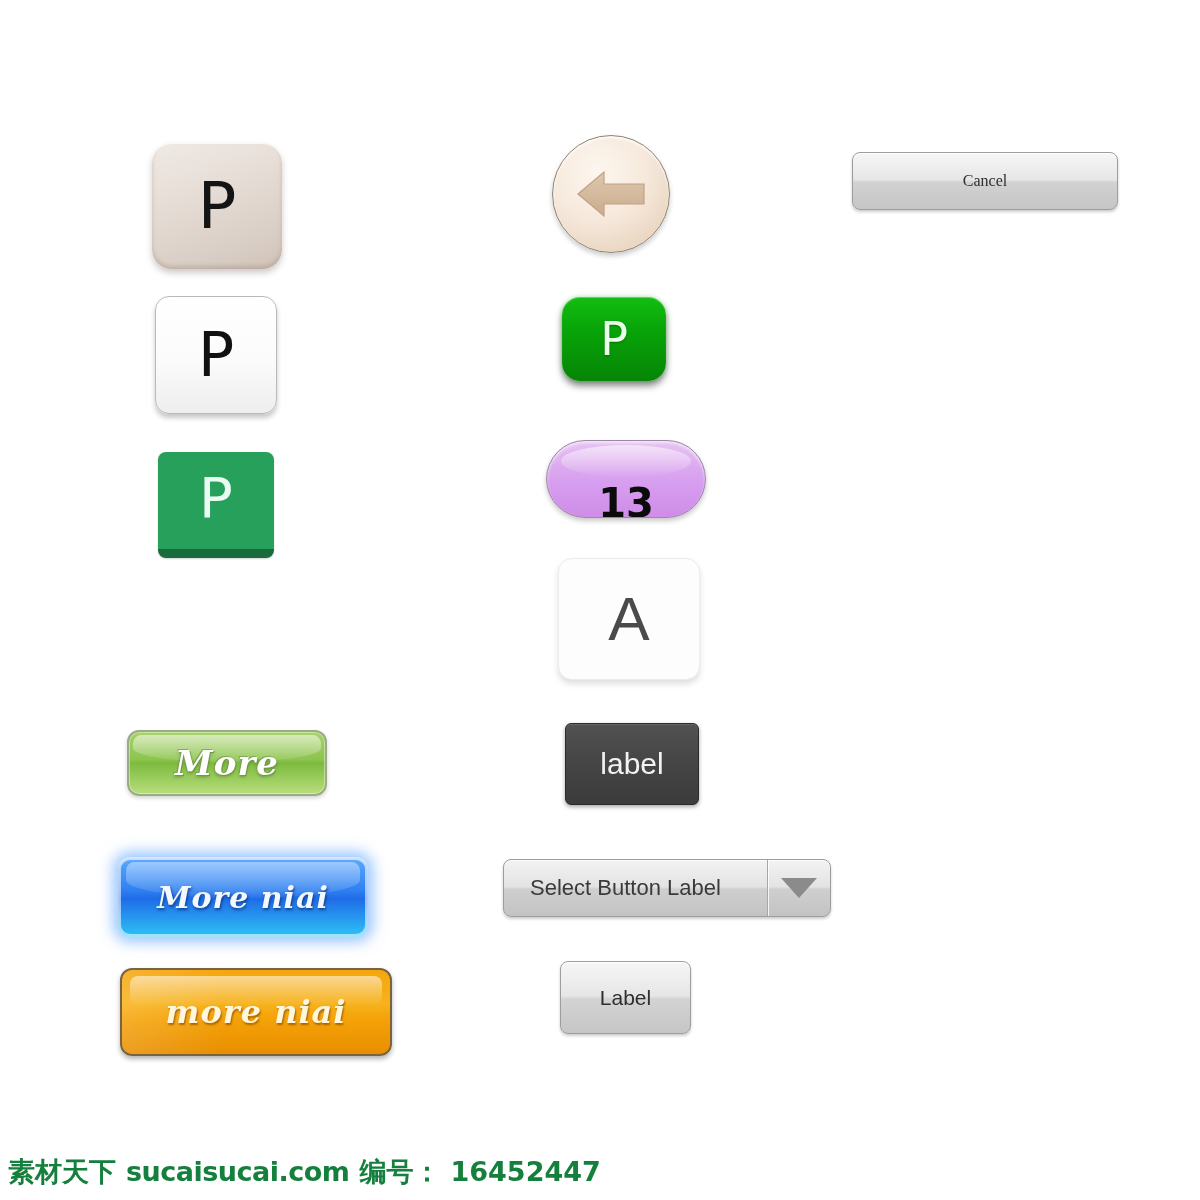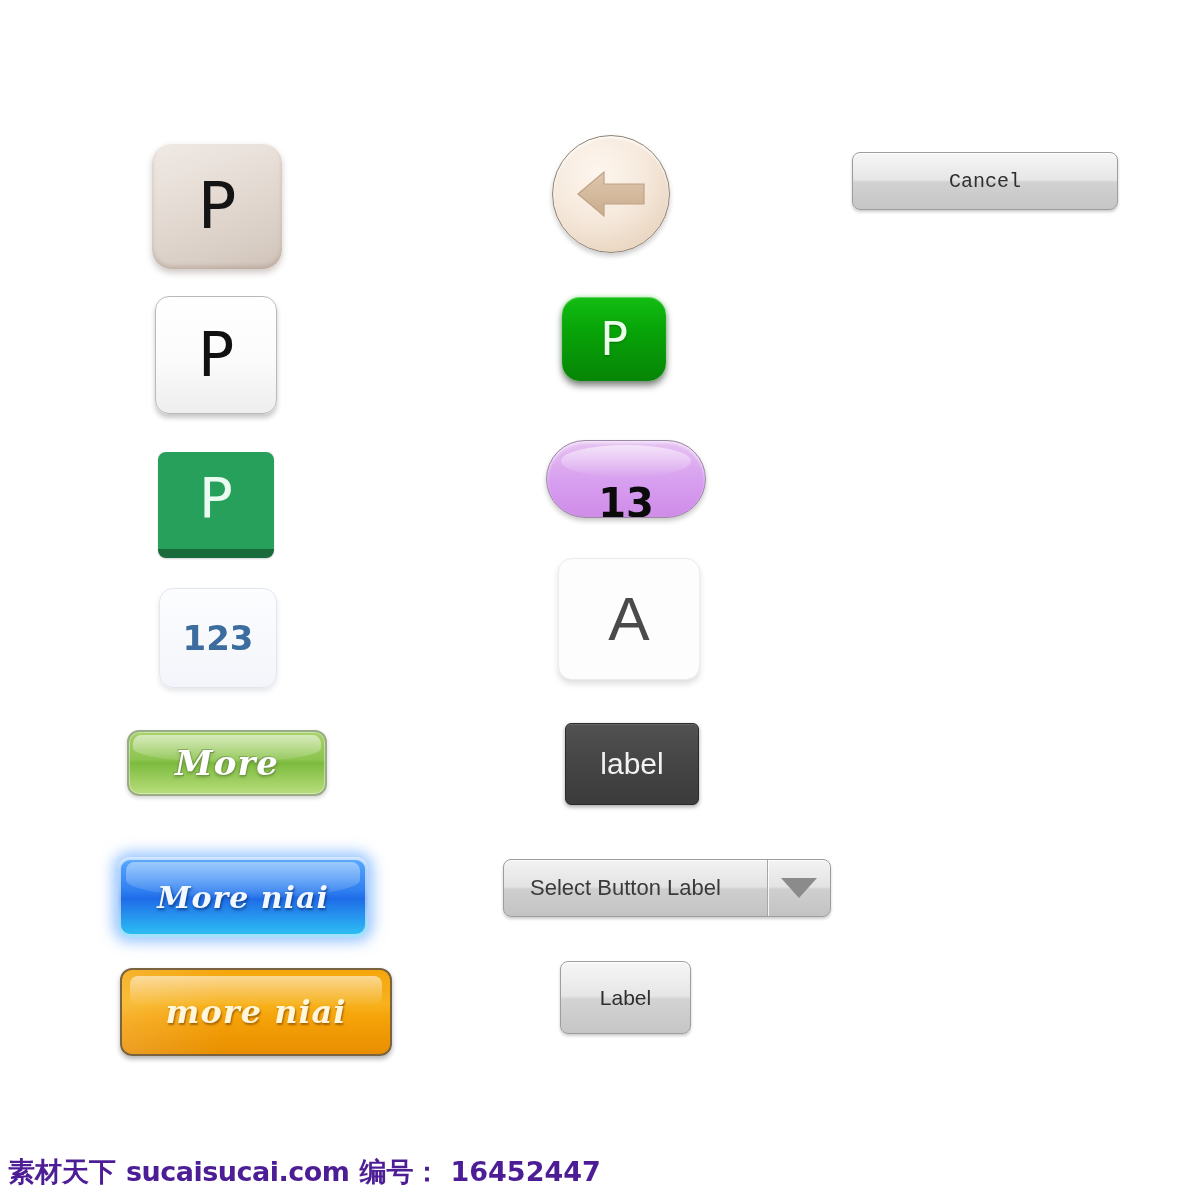--- a/index.html
+++ b/index.html
@@ -276,30 +276,30 @@
   
   .btn-cancel {
     left: 852px; top: 152px; width: 266px; height: 58px;
     border-radius: 8px;
     background: linear-gradient(180deg, #f6f6f6 0%, #e6e6e6 48%, #d2d2d2 52%, #c5c5c5 100%);
     border: 1px solid #9d9d9d;
     box-shadow: 0 2px 3px rgba(0,0,0,0.2), inset 0 1px 0 rgba(255,255,255,0.9);
     display: flex; align-items: center; justify-content: center;
   }
   .btn-cancel .lbl {
-    font-size: 20px; color: #2f2f2f;
-    font-family: Liberation Mono, monospace;
+    font-size: 16px; color: #2f2f2f;
+    font-family: Liberation Serif, serif;
   }
 
   
   .watermark {
     left: 8px; top: 1154px;
     display: flex; align-items: baseline; gap: 10px;
     font-family: "DejaVu Sans", sans-serif;
-    font-size: 27px; font-weight: bold; color: #4c1d95;
+    font-size: 27px; font-weight: bold; color: #15803d;
     white-space: nowrap;
   }
   .watermark .wm-site { letter-spacing: -0.5px; }
 </style>
 </head>
 <body>
 
 <div class="canvas">
 
   <div class="el key-beige">
@@ -307,23 +307,20 @@
   </div>
 
   <div class="el key-white">
     <span class="glyph">P</span>
   </div>
 
   <div class="el key-green">
     <span class="glyph">P</span>
   </div>
 
-  <div class="el key-123">
-    <span class="glyph">123</span>
-  </div>
 
   <div class="el btn-more-green">
     <span class="lbl">More</span>
   </div>
 
   <div class="el btn-more-blue">
     <span class="lbl">More  niai</span>
   </div>
 
   <div class="el btn-more-orange">

